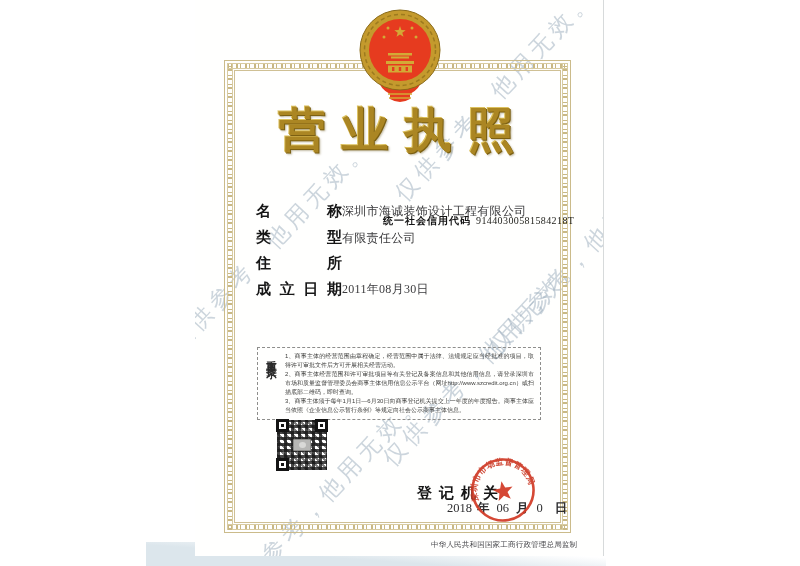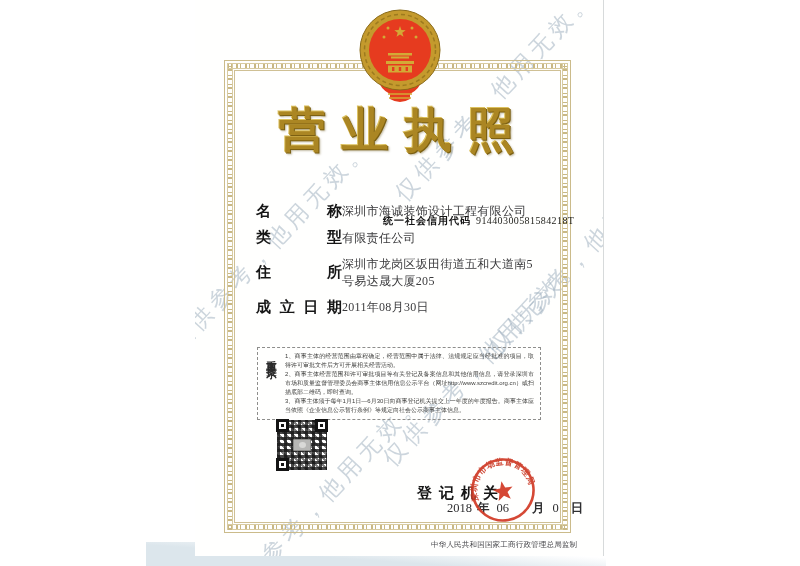--- a/index.html
+++ b/index.html
@@ -127,21 +127,21 @@
   .reg-label {
     position: absolute; left: 222px; top: 484px;
     font-size: 15px; font-weight: bold; letter-spacing: 7px; color: #161616; white-space: nowrap;
   }
   .date-line {
     position: absolute; left: 252px; top: 500px;
     font-family: "Liberation Serif", serif; font-size: 12.5px; color: #2e2e30; white-space: nowrap;
   }
   .date-line span { display: inline-block; text-align: center; }
   .d-year { margin-right: 5px; } .d-yu { margin-right: 7px; font-weight: bold; }
-  .d-month { margin-right: 23px; } .d-mu { margin-right: 8px; font-weight: bold; }
+  .d-month { margin-right: 7px; } .d-mu { margin-right: 8px; font-weight: bold; }
   .d-day { margin-right: 12px; } .d-du { font-weight: bold; }
   .seal { position: absolute; left: 273px; top: 455px; width: 70px; height: 70px; opacity: 0.93; }
   
   .footer {
     position: absolute; left: 236px; top: 540px;
     font-family: "Liberation Serif", serif;
     font-size: 7.5px; color: #46464a; letter-spacing: 0.2px; white-space: nowrap;
   }
 </style>
 </head>
@@ -197,21 +197,20 @@
     <div class="frow">
       <div class="flabel">名称</div>
       <div class="fvalue">深圳市海诚装饰设计工程有限公司</div>
     </div>
     <div class="frow">
       <div class="flabel">类型</div>
       <div class="fvalue">有限责任公司</div>
     </div>
     <div class="frow">
       <div class="flabel">住所</div>
-      <div class="fvalue">深圳市龙岗区坂田街道五和大道南5号易达晟大厦205</div>
     </div>
     <div class="frow">
       <div class="flabel">成立日期</div>
       <div class="fvalue">2011年08月30日</div>
     </div>
   </div>
 
   <div class="notice">
     <div class="notice-side">重要提示</div>
     <div class="notice-items">

